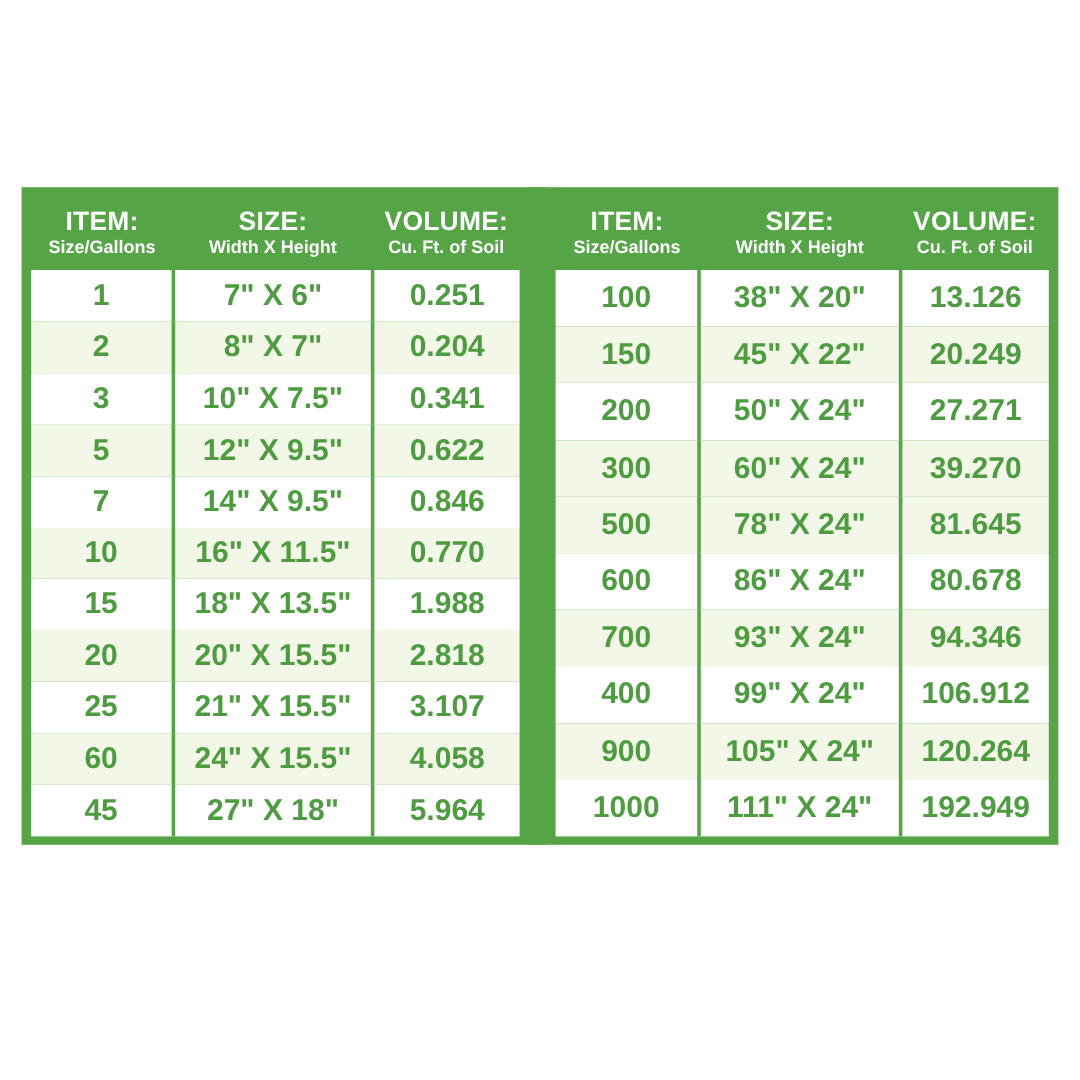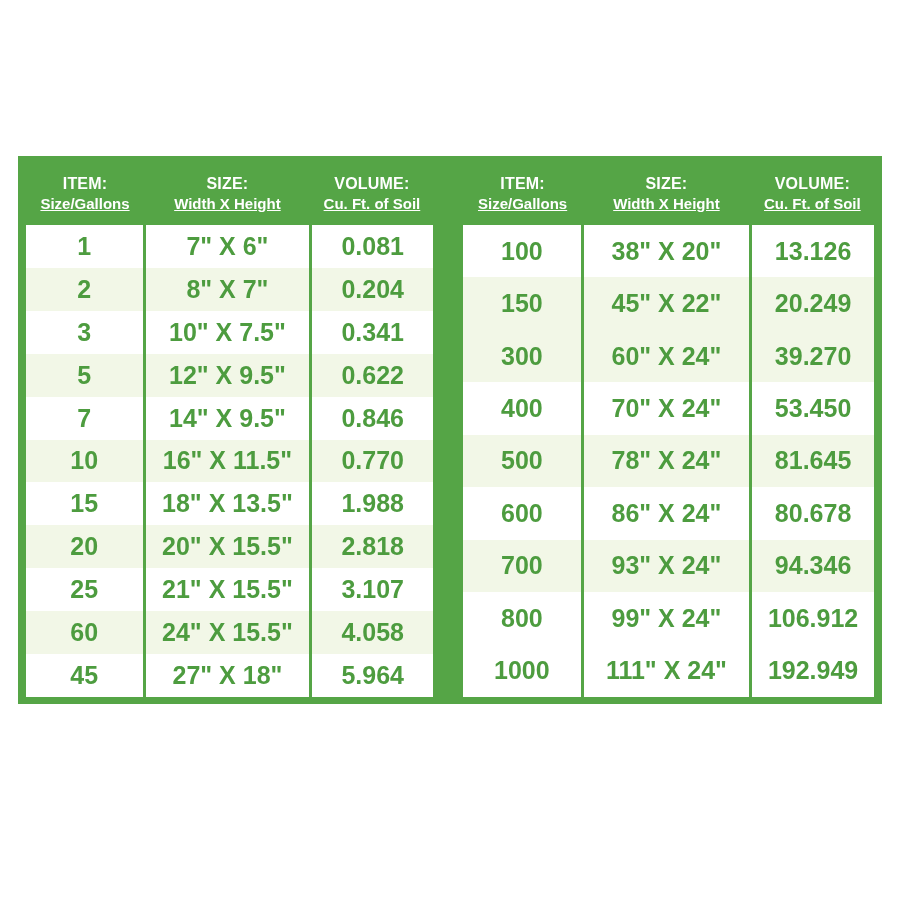--- a/index.html
+++ b/index.html
@@ -61,30 +61,29 @@
 
   .th-inner {
     display: flex;
     flex-direction: column;
     align-items: center;
     justify-content: center;
     line-height: 1.05;
   }
 
   .th-main {
-    font-size: 16px;
+    font-size: 22px;
     font-weight: bold;
     letter-spacing: 0.2px;
   }
 
   .th-sub {
     font-size: 15px;
     font-weight: bold;
     margin-top: 3px;
-    text-decoration: underline;
   }
 
   tbody td {
     background: #ffffff;
     color: #4d9c3f;
     font-size: 25px;
     font-weight: bold;
     text-align: center;
     height: 40px;
     padding: 0 2px;
@@ -140,21 +139,21 @@
               <span class="th-main">VOLUME:</span>
               <span class="th-sub">Cu. Ft. of Soil</span>
             </div>
           </th>
         </tr>
       </thead>
       <tbody>
         <tr>
           <td class="c-item">1</td>
           <td class="c-size">7" X 6"</td>
-          <td class="c-vol">0.081</td>
+          <td class="c-vol">0.251</td>
         </tr>
         <tr class="alt">
           <td class="c-item">2</td>
           <td class="c-size">8" X 7"</td>
           <td class="c-vol">0.204</td>
         </tr>
         <tr>
           <td class="c-item">3</td>
           <td class="c-size">10" X 7.5"</td>
           <td class="c-vol">0.341</td>
@@ -238,49 +237,54 @@
         <tr>
           <td class="c-item">100</td>
           <td class="c-size">38" X 20"</td>
           <td class="c-vol">13.126</td>
         </tr>
         <tr class="alt">
           <td class="c-item">150</td>
           <td class="c-size">45" X 22"</td>
           <td class="c-vol">20.249</td>
         </tr>
+        <tr>
+          <td class="c-item">200</td>
+          <td class="c-size">50" X 24"</td>
+          <td class="c-vol">27.271</td>
+        </tr>
         <tr class="alt">
           <td class="c-item">300</td>
           <td class="c-size">60" X 24"</td>
           <td class="c-vol">39.270</td>
         </tr>
-        <tr>
-          <td class="c-item">400</td>
-          <td class="c-size">70" X 24"</td>
-          <td class="c-vol">53.450</td>
-        </tr>
         <tr class="alt">
           <td class="c-item">500</td>
           <td class="c-size">78" X 24"</td>
           <td class="c-vol">81.645</td>
         </tr>
         <tr>
           <td class="c-item">600</td>
           <td class="c-size">86" X 24"</td>
           <td class="c-vol">80.678</td>
         </tr>
         <tr class="alt">
           <td class="c-item">700</td>
           <td class="c-size">93" X 24"</td>
           <td class="c-vol">94.346</td>
         </tr>
         <tr>
-          <td class="c-item">800</td>
+          <td class="c-item">400</td>
           <td class="c-size">99" X 24"</td>
           <td class="c-vol">106.912</td>
+        </tr>
+        <tr class="alt">
+          <td class="c-item">900</td>
+          <td class="c-size">105" X 24"</td>
+          <td class="c-vol">120.264</td>
         </tr>
         <tr>
           <td class="c-item">1000</td>
           <td class="c-size">111" X 24"</td>
           <td class="c-vol">192.949</td>
         </tr>
       </tbody>
     </table>
   </div>
 

